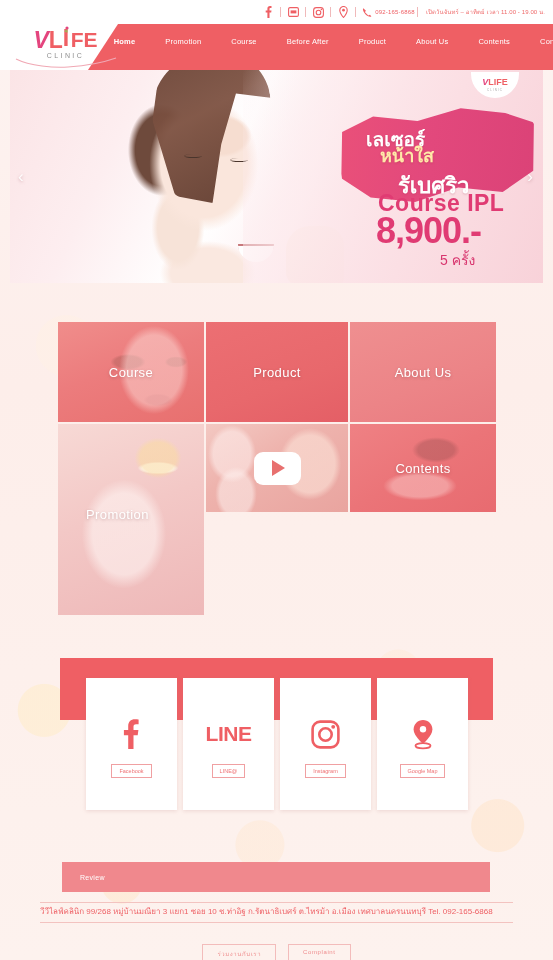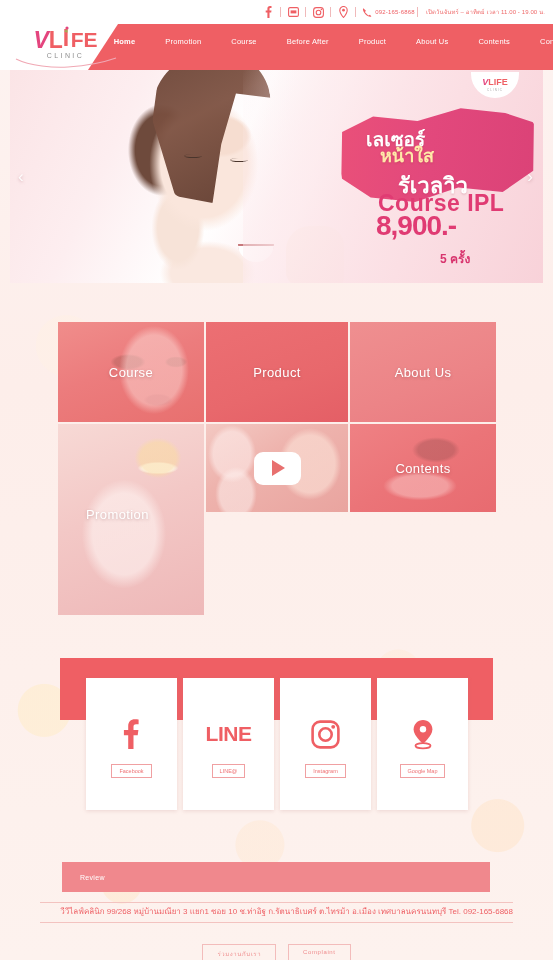--- a/index.html
+++ b/index.html
@@ -144,25 +144,25 @@
   }
   .ht-l3 {
     position: absolute; top: 82px; left: 388px; font-size: 22px; color: #ffffff;
     font-weight: bold; text-shadow: 0 1px 2px rgba(160,40,70,.25);
   }
   .ht-l4 {
     position: absolute; top: 104px; left: 368px; font-size: 23px; color: #e03b73;
     font-weight: bold; letter-spacing: .5px;
   }
   .ht-l5 {
-    position: absolute; top: 124px; left: 366px; font-size: 28px; color: #e03b73;
+    position: absolute; top: 124px; left: 366px; font-size: 36px; color: #e03b73;
     font-weight: bold; letter-spacing: -1px;
   }
   .ht-l6 {
-    position: absolute; top: 163px; left: 430px; font-size: 12px; color: #d8356e; font-weight: bold;
+    position: absolute; top: 163px; left: 430px; font-size: 14px; color: #d8356e; font-weight: normal;
   }
   .hero-arrow {
     position: absolute; top: 50%; transform: translateY(-50%);
     font-size: 17px; color: rgba(255,255,255,.92); text-shadow: 0 1px 3px rgba(180,120,130,.5);
   }
   .hero-arrow.left { left: 8px; }
   .hero-arrow.right { right: 10px; }
 
   
   .grid {
@@ -250,21 +250,21 @@
 
   
   .review-bar {
     position: absolute; top: 862px; left: 62px; width: 428px; height: 30px;
     background: #f0888d; display: flex; align-items: center; padding-left: 18px;
   }
   .review-label { font-size: 7px; color: #ffffff; letter-spacing: .3px; }
   .addr-wrap {
     position: absolute; top: 902px; left: 40px; width: 473px;
     border-top: 1px solid #f3c3c0; border-bottom: 1px solid #f3c3c0;
-    padding: 3px 0 4px 0; text-align: right;
+    padding: 3px 0 4px 0; text-align: left;
   }
   .addr { font-size: 8px; color: #ee5f64; line-height: 12px; }
   .foot-btns {
     position: absolute; top: 944px; left: 0; width: 553px;
     display: flex; justify-content: center; gap: 12px;
   }
   .foot-btn {
     border: 1px solid #f3bcbb; color: #ef8d8e; font-size: 6px; padding: 4px 14px; background: transparent;
     letter-spacing: .6px;
   }
@@ -376,21 +376,21 @@
     <div class="hero-logo-badge">
       <div class="hlb-main">
         <span class="hlb-v">V</span>
         <span class="hlb-rest">LIFE</span>
       </div>
       <div class="hlb-sub">CLINIC</div>
     </div>
     <div class="hero-text">
       <div class="ht-l1">เลเซอร์</div>
       <div class="ht-l2">หน้าใส</div>
-      <div class="ht-l3">รัเวลาิว</div>
+      <div class="ht-l3">รัเบศริว</div>
       <div class="ht-l4">Course IPL</div>
       <div class="ht-l5">8,900.-</div>
       <div class="ht-l6">5 ครั้ง</div>
     </div>
     <div class="hero-arrow left">‹</div>
     <div class="hero-arrow right">›</div>
   </div>
 
   <div class="grid">
     <div class="tile t-course">

